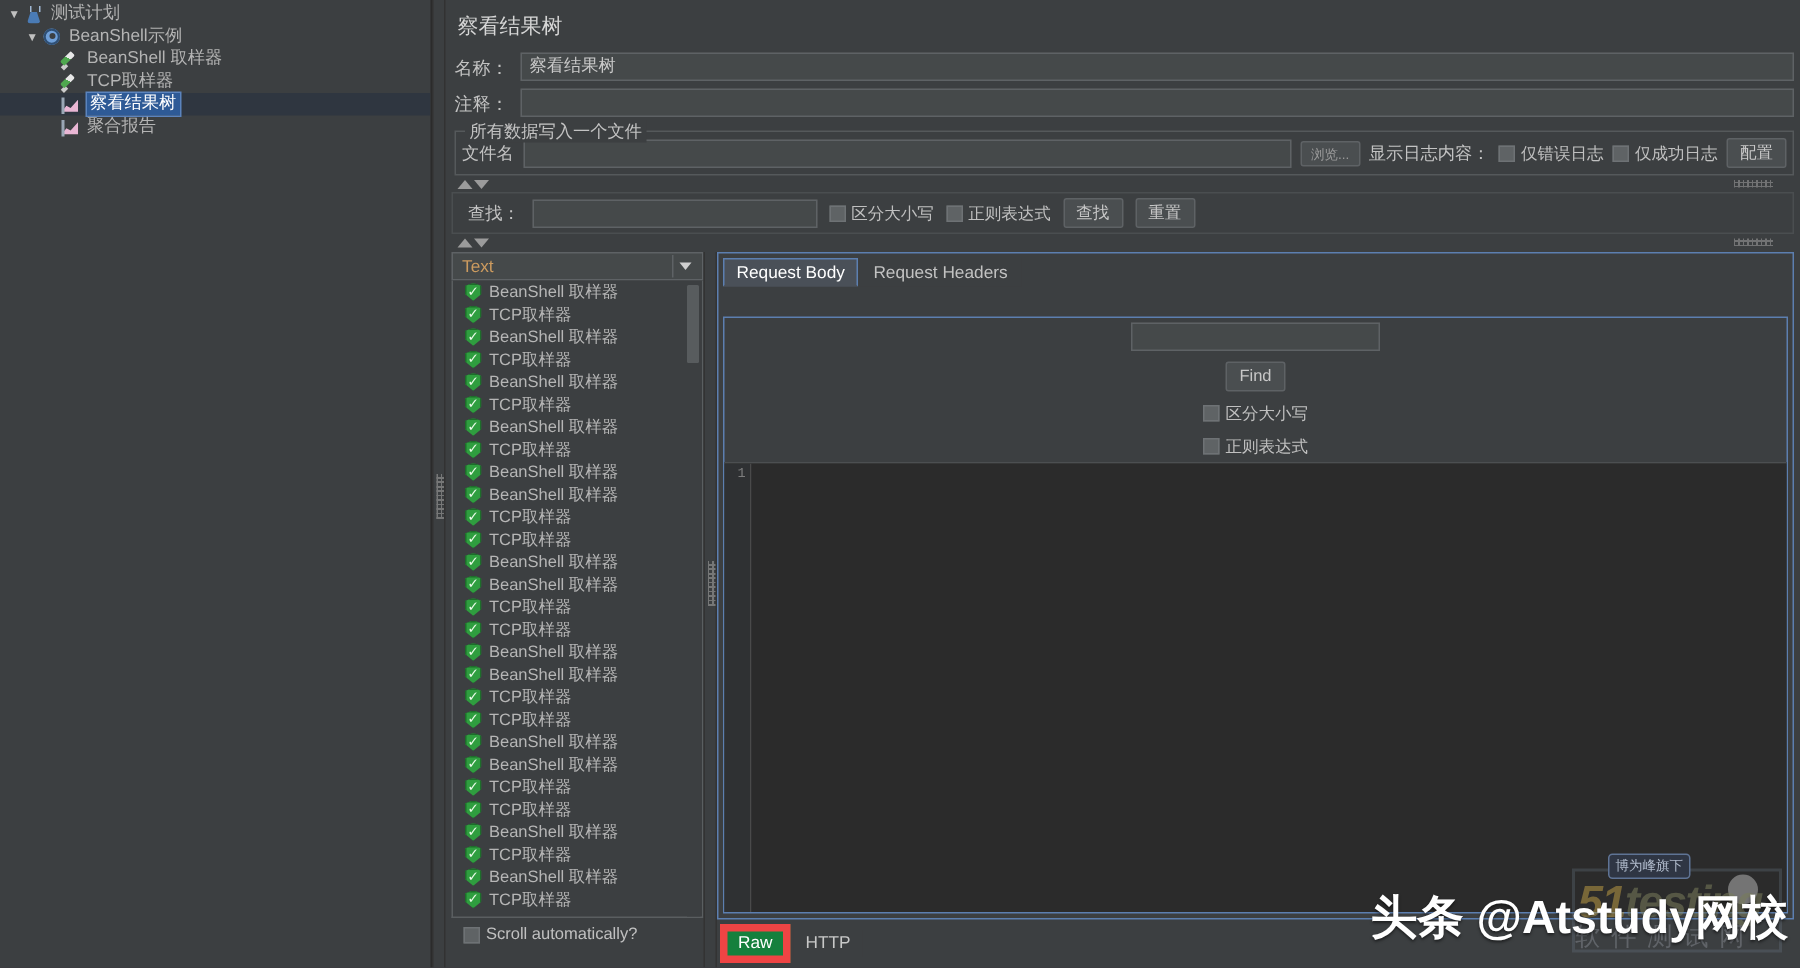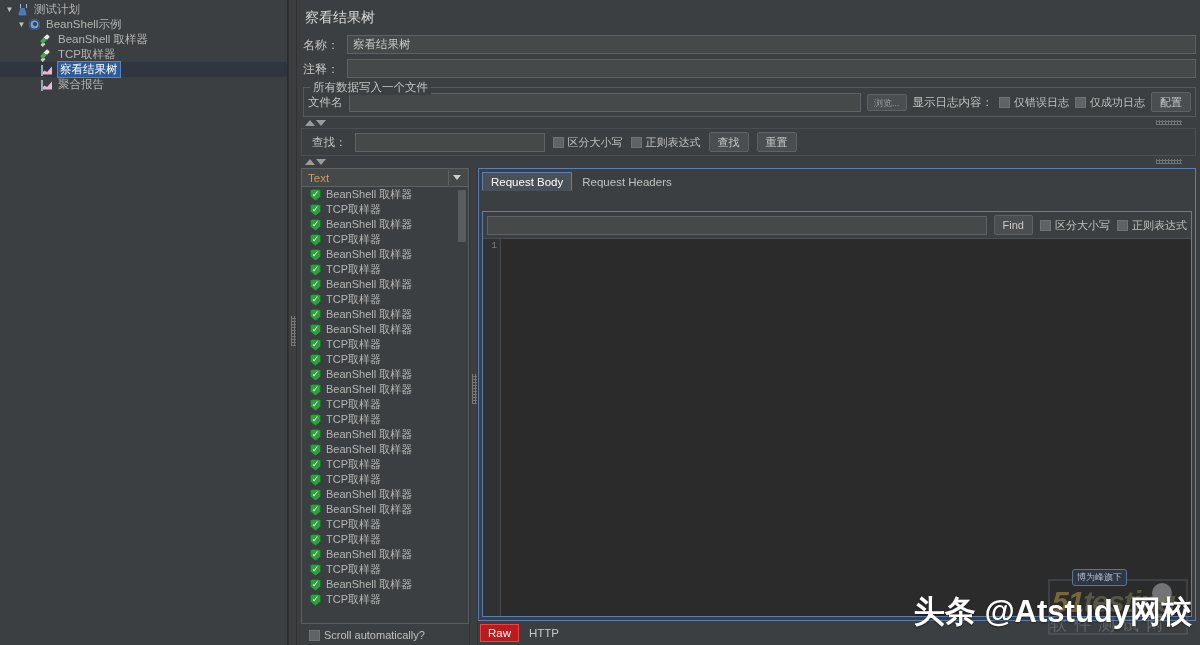--- a/index.html
+++ b/index.html
@@ -225,21 +225,21 @@
     text-align:center; color:#eafbe9; font-size:9px; line-height:12px; font-weight:bold;
   }
   .rl-label { font-size: 11px; color: #b6b6b6; white-space: nowrap; }
   .rl-scroll {
     position: absolute; right: 1px; top: 1px; width: 9px; height: 100%;
     background: #3c3f41;
   }
   .rl-thumb { position: absolute; right: 1px; top: 2px; width: 8px; height: 52px;
               background: #585c5e; border-radius: 1px; }
 
-  .scroll-auto { display: flex; align-items: flex-end; gap: 6px; padding: 5px 0 4px 8px; }
+  .scroll-auto { display: flex; align-items: flex-end; gap: 6px; padding: 5px 0 16px 8px; }
 
   .mid-split { width: 9px; flex: 0 0 9px; position: relative; background: #3c3f41;
                border-left:1px solid #333; border-right:1px solid #333; cursor: col-resize; }
   .mid-split .grip {
     position: absolute; left: 2px; top: 206px; width: 5px; height: 30px;
     background-image:
       repeating-linear-gradient(0deg,#8a8a8a 0 1px, transparent 1px 3px),
       repeating-linear-gradient(90deg,#8a8a8a 0 1px, transparent 1px 3px);
     opacity: .75;
   }
@@ -269,21 +269,21 @@
     background: #3c3f41; border: 1px solid transparent; cursor: pointer; line-height: 14px;
   }
   .subtab.active { background: #4a5058; color: #ffffff; border: 1px solid #5c7fb0; border-bottom-color: #4a5058; }
 
   .subbody {
     flex: 1 1 auto; min-height: 0;
     border: 1px solid #5c7fb0; border-top: 1px solid #5c7fb0;
     display: flex; flex-direction: column;
     background: #3c3f41;
   }
-  .findrow { display: flex; align-items: center; gap: 7px; padding: 3px 4px; }
+  .findrow { display: flex; align-items: center; gap: 7px; padding: 3px 4px; flex-direction: column; }
   .findrow .txt { flex: 1 1 auto; height: 19px; }
 
   .code-area {
     flex: 1 1 auto; min-height: 0;
     background: #2b2b2b; border-top: 1px solid #4c4f51;
     display: flex; position: relative; overflow: hidden;
   }
   .gutter {
     width: 18px; flex: 0 0 18px; background: #2f3133;
     border-right: 1px solid #4a4a4a;
@@ -292,21 +292,21 @@
     font-family: "Liberation Mono", "DejaVu Sans Mono", monospace;
   }
   .code-body {
     flex: 1 1 auto; background: #2b2b2b; position: relative;
     font-family: "Liberation Mono", "DejaVu Sans Mono", monospace;
     font-size: 11px; color: #a9b7c6; padding: 2px 4px;
   }
 
   .rawtabs { display: flex; gap: 2px; padding: 3px 0 3px 2px; align-items: center; }
   .rawtab { padding: 2px 7px; font-size: 11.5px; color: #c8c8c8; background: #3c3f41; cursor: pointer; border:1px solid transparent; }
-  .rawtab.active { background: #b91c1c; color: #ffffff; border:1px solid #ef4444; }
+  .rawtab.active { background: #15803d; color: #ffffff; border:5px solid #ef4444; }
 
   
   .wm-logo {
     position: absolute; right: 6px; bottom: 8px;
     width: 150px; height: 72px;
     pointer-events: none; opacity: .82;
   }
   .wm-badge {
     position: absolute; left: 28px; top: 4px;
     background: #30394a; border: 1px solid #6b84ad; border-radius: 3px;

